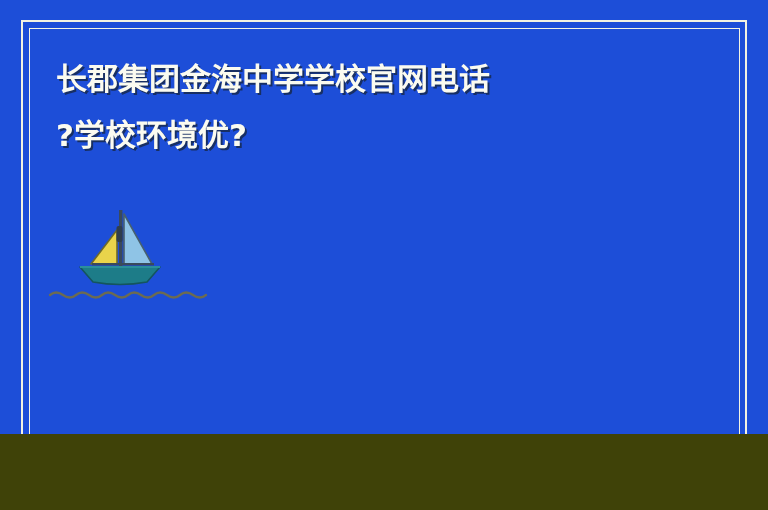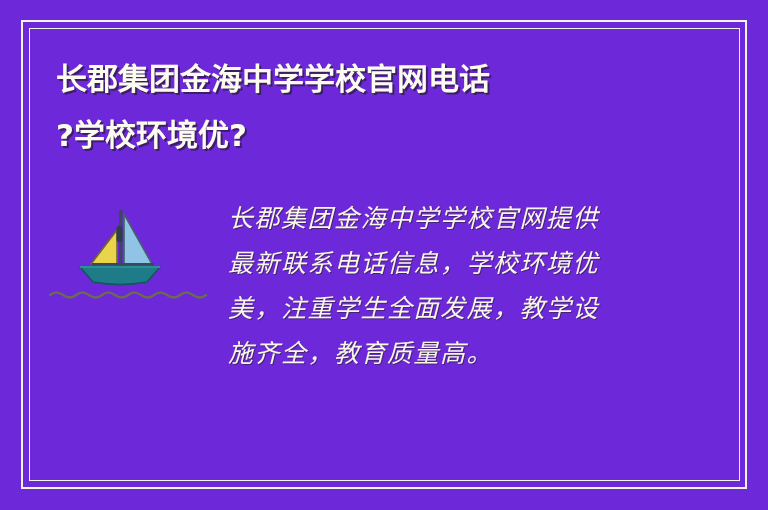--- a/index.html
+++ b/index.html
@@ -8,22 +8,22 @@
     padding: 0;
     background: #3f4208;
   }
   body {
     font-family: "Liberation Sans", "DejaVu Sans", sans-serif;
   }
 
   #poster {
     position: relative;
     width: 768px;
-    height: 510px;
-    background: #6d28d9;
+    height: 434px;
+    background: #1d4ed8;
     overflow: hidden;
     box-sizing: border-box;
   }
 
   
   .frame-outer {
     position: absolute;
     left: 21px;
     top: 20px;
     width: 726px;
@@ -132,21 +132,15 @@
         <rect x="44" y="61" width="62" height="2.4" fill="#3a4a5c"></rect>
 
         <path d="M32 65 L112 65 L99 80 Q72 85 45 80 Z" fill="#1d7c88" stroke="#14555e" stroke-width="1.6" stroke-linejoin="round"></path>
 
         <path d="M32 65 L112 65" stroke="#2b8f9b" stroke-width="2"></path>
 
         <path d="M2 93 Q8 88 15 93 T28 93 T41 93 T54 93 T67 93 T80 93 T93 93 T106 93 T119 93 T132 93 T145 93 T158 93" fill="none" stroke="#6b6b52" stroke-width="2.4" stroke-linecap="round"></path>
       </svg>
     </div>
 
-    <div class="bodycopy">
-      <span class="bl">长郡集团金海中学学校官网提供</span>
-      <span class="bl">最新联系电话信息，学校环境优</span>
-      <span class="bl">美，注重学生全面发展，教学设</span>
-      <span class="bl">施齐全，教育质量高。</span>
-    </div>
 
   </div>
 </div>
 
 </body></html>

